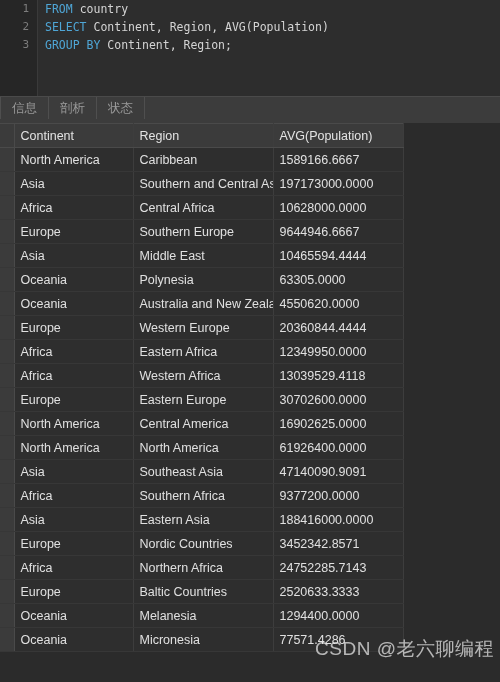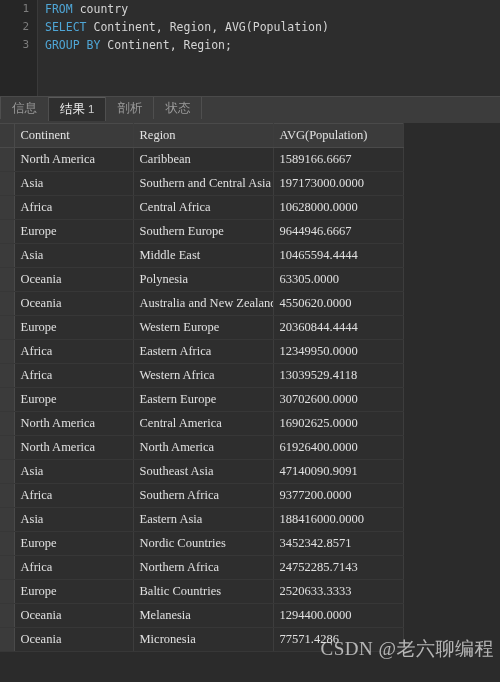--- a/index.html
+++ b/index.html
@@ -87,21 +87,20 @@
     font-size: 11.5px;
     margin-left: 3px;
   }
 
   
   .grid-wrap {
     position: relative;
     height: 555px;
     background: #2b2b2b;
     overflow: hidden;
-    font-family: Liberation Serif, serif;
   }
   .grid {
     position: absolute;
     left: 0; top: 0;
     width: 403px;
     border-collapse: collapse;
     table-layout: fixed;
     font-size: 12.5px;
   }
   .grid col.c-marker { width: 14px; }
@@ -174,23 +173,20 @@
   <div class="editor-code">
     <div class="code-line"><span class="kw">FROM</span><span class="id"> country</span></div>
     <div class="code-line"><span class="kw">SELECT</span><span class="id"> Continent, Region, AVG(Population)</span></div>
     <div class="code-line"><span class="kw">GROUP</span><span class="id"> </span><span class="kw">BY</span><span class="id"> Continent, Region;</span></div>
   </div>
 </div>
 
 <div class="tabbar">
   <div class="tab">
     <span>信息</span>
-  </div>
-  <div class="tab active">
-    <span>结果</span><span class="count">1</span>
   </div>
   <div class="tab">
     <span>剖析</span>
   </div>
   <div class="tab">
     <span>状态</span>
   </div>
 </div>
 
 <div class="grid-wrap">

